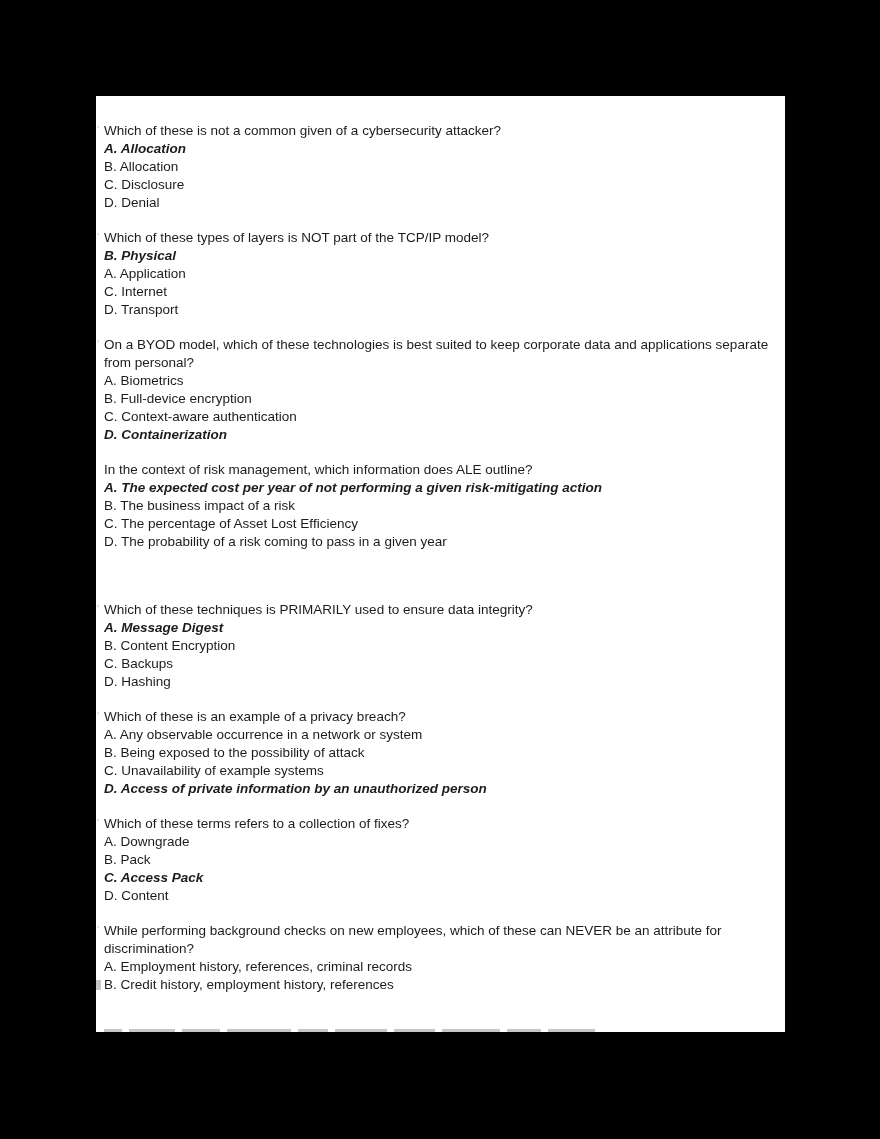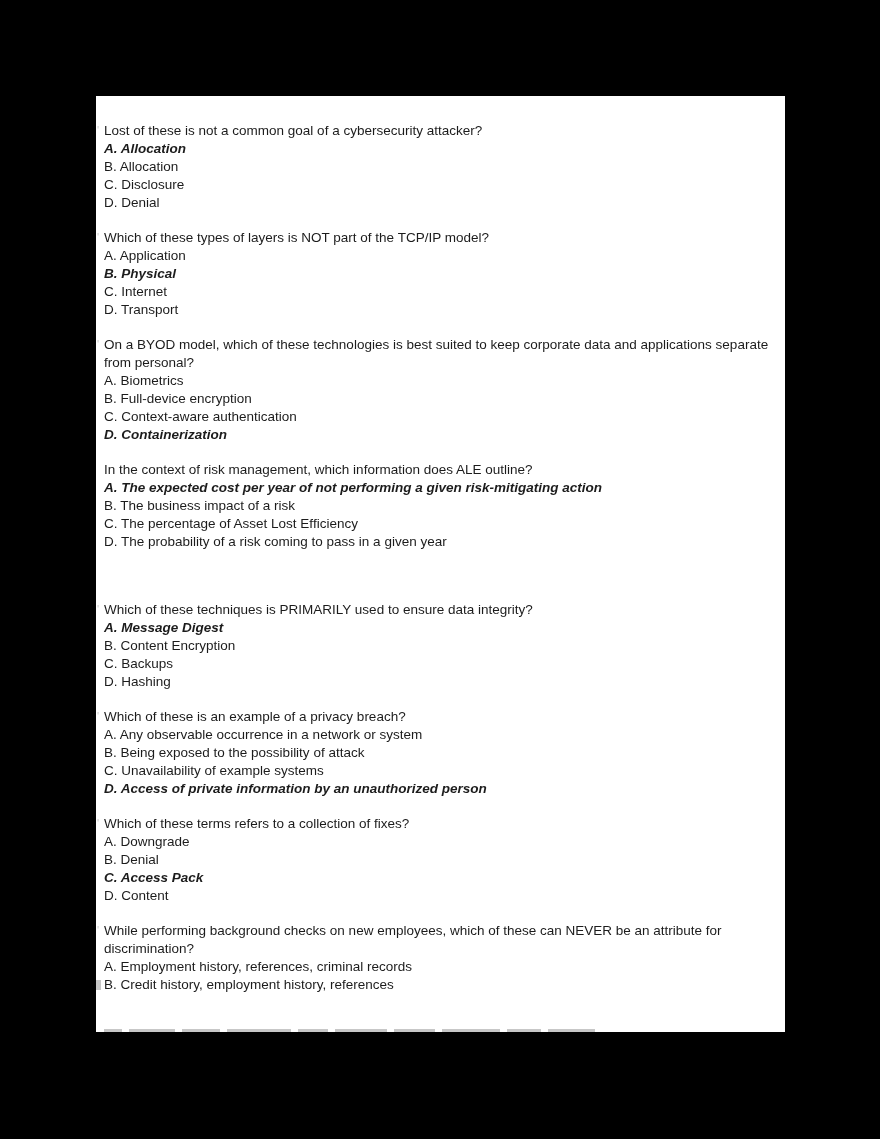--- a/index.html
+++ b/index.html
@@ -76,31 +76,31 @@
   .clipped-line i:nth-child(8){width:58px}
   .clipped-line i:nth-child(9){width:34px}
   .clipped-line i:nth-child(10){width:47px}
 </style>
 </head>
 <body>
 
 <div class="page">
 
   <section class="question ticked">
-    <div class="q-text">Lost of these is not a common goal of a cybersecurity attacker?</div>
+    <div class="q-text">Which of these is not a common given of a cybersecurity attacker?</div>
     <div class="opt bold">A. Allocation</div>
     <div class="opt">B. Allocation</div>
     <div class="opt">C. Disclosure</div>
     <div class="opt">D. Denial</div>
   </section>
 
   <section class="question ticked">
     <div class="q-text">Which of these types of layers is NOT part of the TCP/IP model?</div>
+    <div class="opt bold">B. Physical</div>
     <div class="opt">A. Application</div>
-    <div class="opt bold">B. Physical</div>
     <div class="opt">C. Internet</div>
     <div class="opt">D. Transport</div>
   </section>
 
   <section class="question ticked">
     <div class="q-text">On a BYOD model, which of these technologies is best suited to keep corporate data and applications separate from personal?</div>
     <div class="opt">A. Biometrics</div>
     <div class="opt">B. Full-device encryption</div>
     <div class="opt">C. Context-aware authentication</div>
     <div class="opt bold">D. Containerization</div>
@@ -126,21 +126,21 @@
     <div class="q-text">Which of these is an example of a privacy breach?</div>
     <div class="opt">A. Any observable occurrence in a network or system</div>
     <div class="opt">B. Being exposed to the possibility of attack</div>
     <div class="opt">C. Unavailability of example systems</div>
     <div class="opt bold">D. Access of private information by an unauthorized person</div>
   </section>
 
   <section class="question ticked">
     <div class="q-text">Which of these terms refers to a collection of fixes?</div>
     <div class="opt">A. Downgrade</div>
-    <div class="opt">B. Denial</div>
+    <div class="opt">B. Pack</div>
     <div class="opt bold">C. Access Pack</div>
     <div class="opt">D. Content</div>
   </section>
 
   <section class="question ticked">
     <div class="q-text">While performing background checks on new employees, which of these can NEVER be an attribute for discrimination?</div>
     <div class="opt">A. Employment history, references, criminal records</div>
     <div class="opt">B. Credit history, employment history, references</div>
   </section>
 

